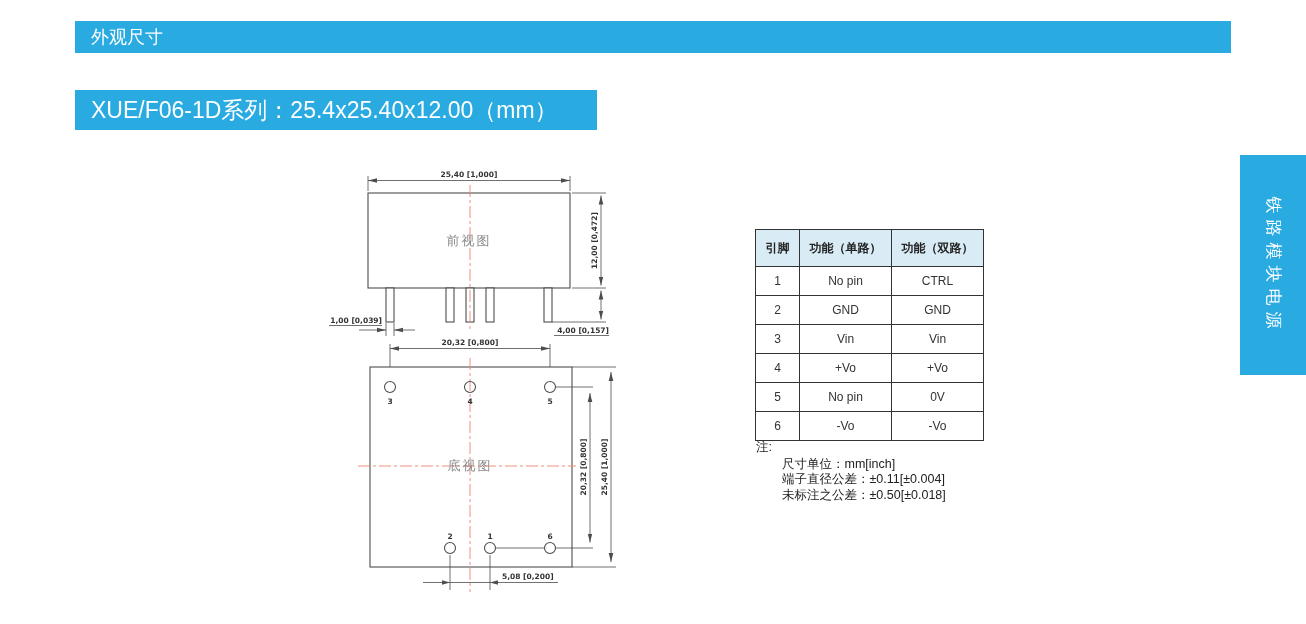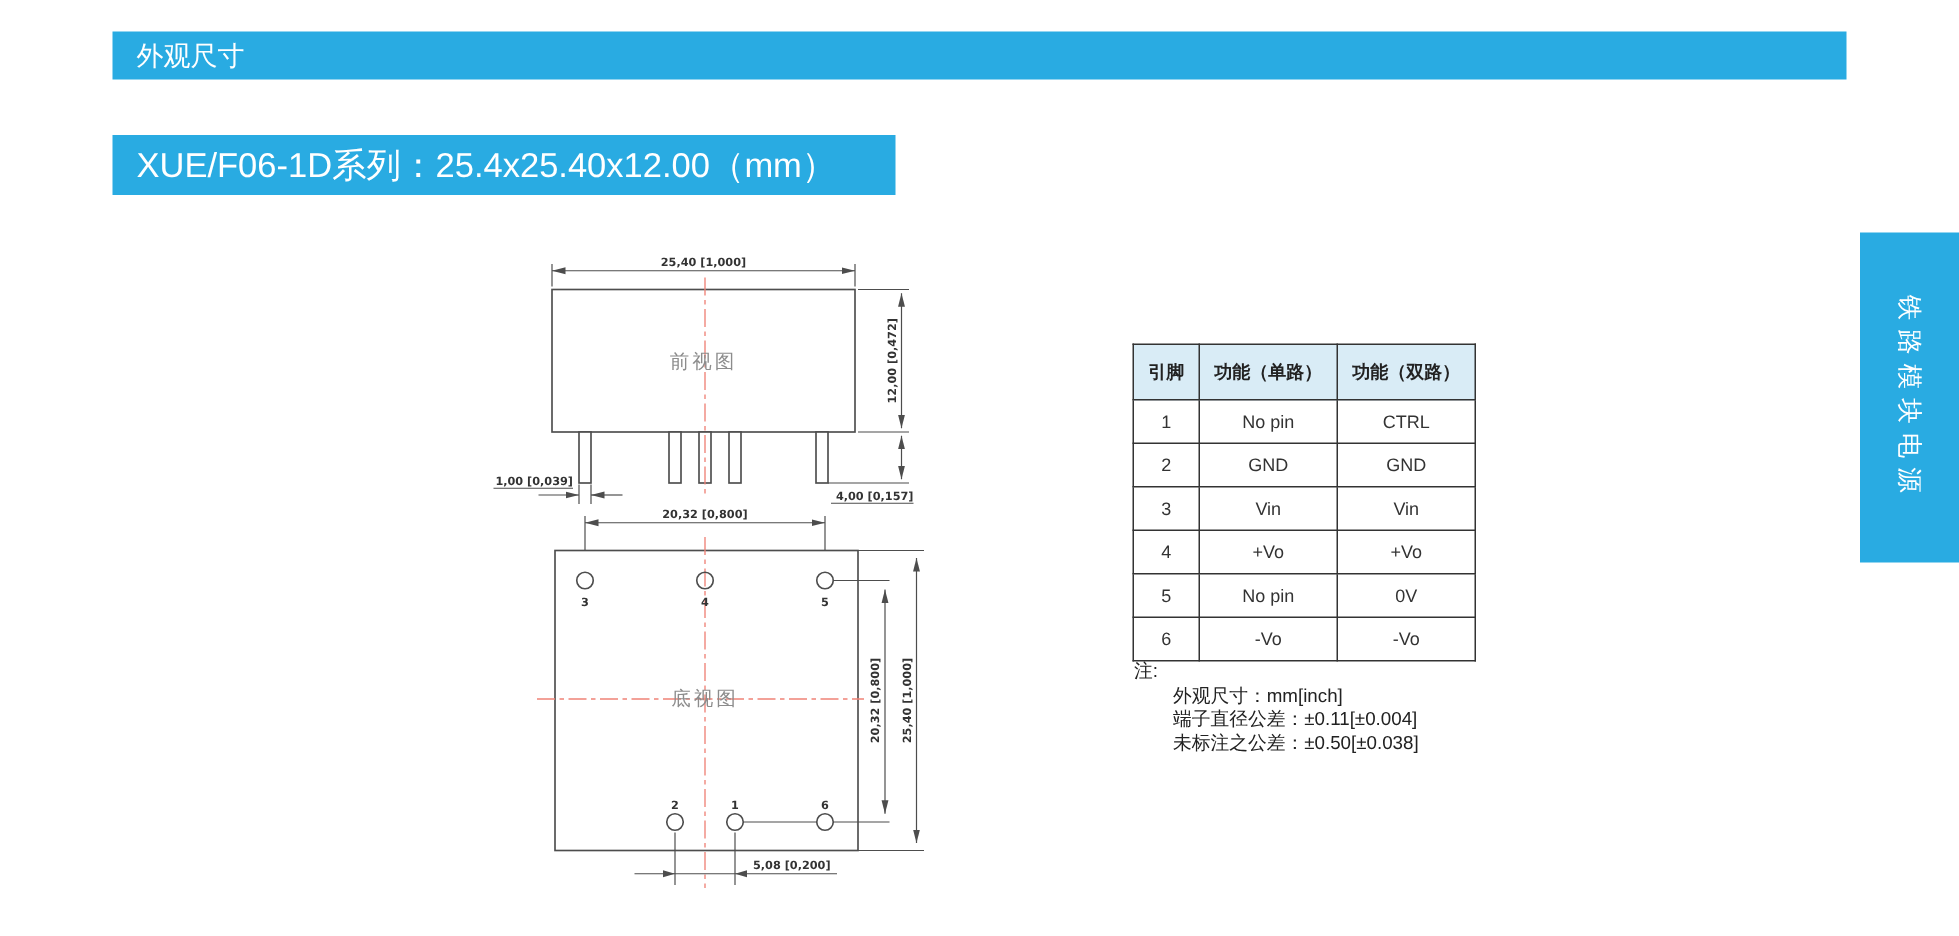--- a/index.html
+++ b/index.html
@@ -212,23 +212,23 @@
         <td>6</td>
         <td>-Vo</td>
         <td>-Vo</td>
       </tr>
     </tbody>
   </table>
 
   <div class="notes">
     <div>注:</div>
     <div class="note-lines">
-      <div>外观尺寸：mm[inch]</div>
+      <div>尺寸单位：mm[inch]</div>
       <div>端子直径公差：±0.11[±0.004]</div>
-      <div>未标注之公差：±0.50[±0.038]</div>
+      <div>未标注之公差：±0.50[±0.018]</div>
     </div>
   </div>
 
   <div class="side-tab">
     <span>铁路模块电源</span>
   </div>
 
 </div>
 
 </body></html>

